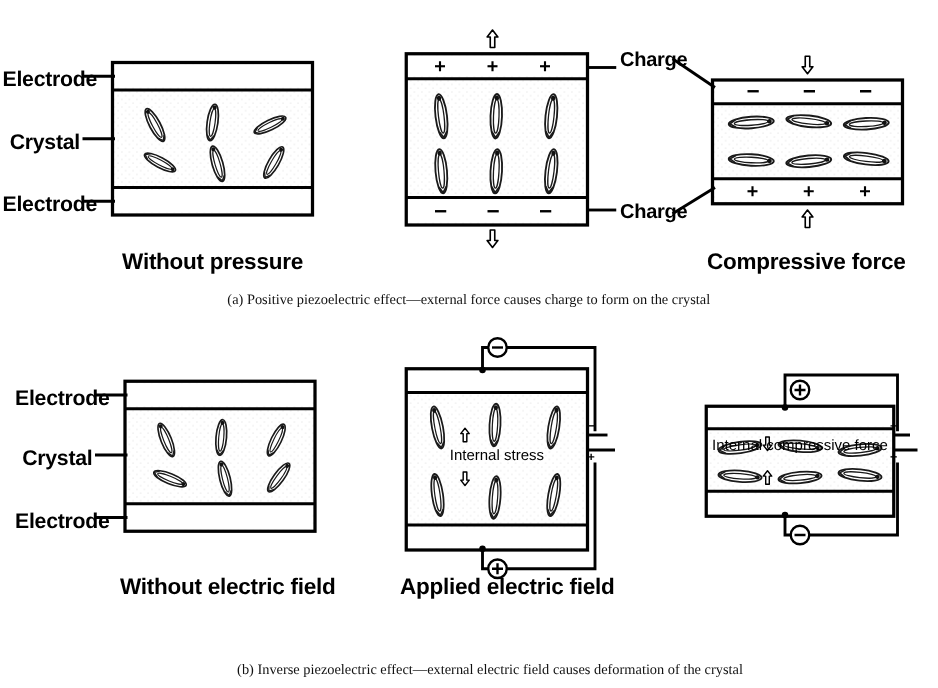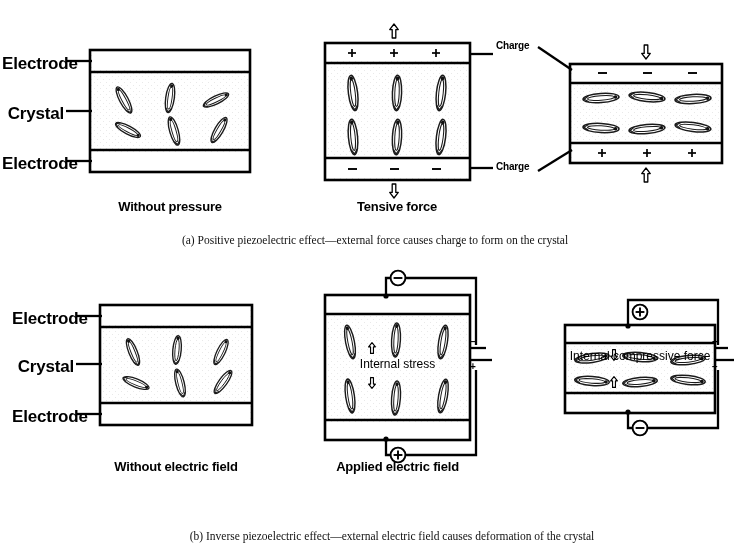--- a/index.html
+++ b/index.html
@@ -10,32 +10,32 @@
     color:#000;
     position:relative;
     overflow:hidden;
   }
   .stage{position:absolute;left:0;top:0;width:750px;height:550px;}
   svg{display:block;}
   .lbl{
     position:absolute;
     font-family:"Liberation Sans", sans-serif;
     font-weight:bold;
-    font-size:10px;
+    font-size:16px;
     letter-spacing:-0.2px;
     white-space:nowrap;
     color:#000;
   }
   .side-lbl{
     font-size:17px;
     font-weight:bold;
     text-align:right;
   }
   .panel-lbl{
-    font-size:13px;
+    font-size:18px;
     font-weight:bold;
     text-align:center;
   }
   .caption{
     position:absolute;
     width:750px;
     text-align:center;
     font-family:"Liberation Serif", serif;
     font-size:11.5px;
     font-weight:normal;
@@ -319,21 +319,21 @@
 </svg>
 
 <div class="lbl side-lbl" style="left:2px;top:54px;width:62px;">Electrode</div>
 <div class="lbl side-lbl" style="left:2px;top:104px;width:62px;">Crystal</div>
 <div class="lbl side-lbl" style="left:2px;top:154px;width:62px;">Electrode</div>
 
 <div class="lbl" style="left:496px;top:40px;">Charge</div>
 <div class="lbl" style="left:496px;top:161px;">Charge</div>
 
 <div class="lbl panel-lbl" style="left:90px;top:199px;width:160px;">Without pressure</div>
-<div class="lbl panel-lbl" style="left:322px;top:199px;width:150px;">Tensive force</div>
+<div class="lbl panel-lbl" style="left:560px;top:199px;width:170px;">Compressive force</div>
 
 <div class="caption" style="top:234px;text-align:center;">(a) Positive piezoelectric effect—external force causes charge to form on the crystal</div>
 
 <div class="lbl side-lbl" style="left:12px;top:309px;width:62px;">Electrode</div>
 <div class="lbl side-lbl" style="left:12px;top:357px;width:62px;">Crystal</div>
 <div class="lbl side-lbl" style="left:12px;top:407px;width:62px;">Electrode</div>
 
 <div class="inner-lbl two-line" style="left:565px;top:350px;width:150px;">Internal compressive force</div>
 
 <div class="inner-lbl" style="left:330px;top:357px;width:135px;">Internal stress</div>

